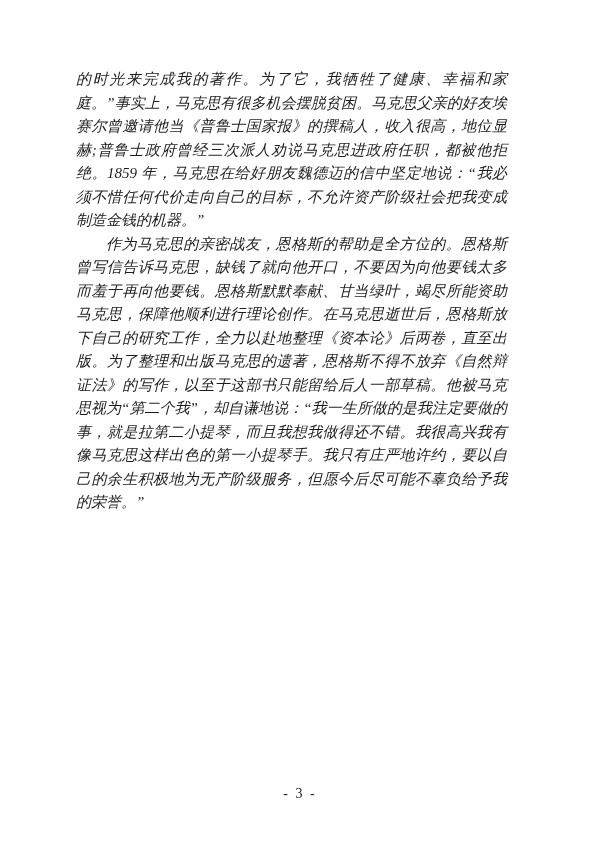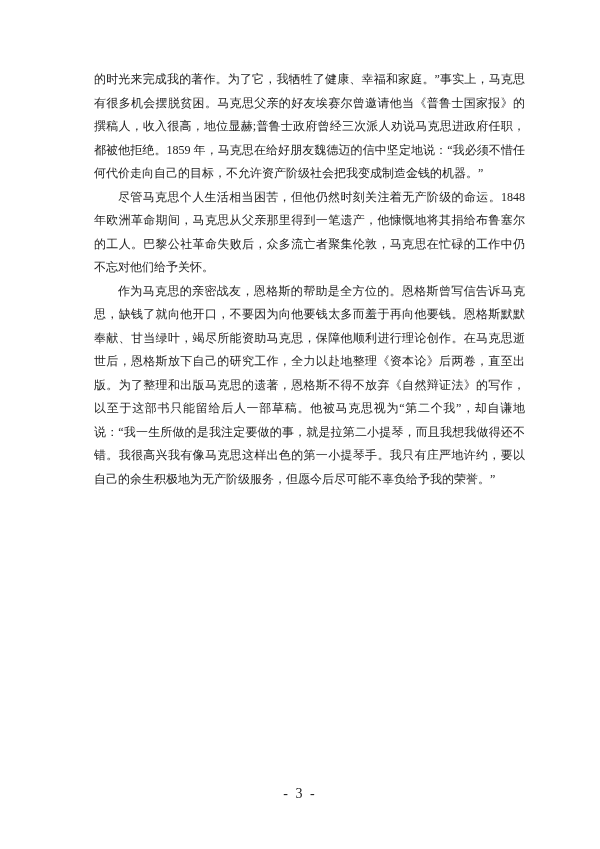--- a/index.html
+++ b/index.html
@@ -10,27 +10,28 @@
   .page {
     position: relative;
     width: 600px;
     height: 849px;
     background: #ffffff;
     overflow: hidden;
     font-family: "Liberation Serif", "DejaVu Serif", serif;
   }
   .content {
     position: absolute;
-    left: 94px;
+    left: 76px;
     top: 68px;
     width: 431px;
     color: #1c1c1c;
-    font-size: 12px;
+    font-size: 15px;
     line-height: 23.5px;
     text-align: justify;
+    font-style: italic;
   }
   .content p {
     margin: 0;
     padding: 0;
     word-break: break-all;
   }
   .content p.indent {
     text-indent: 2em;
   }
   .footer {
@@ -43,17 +44,16 @@
     font-size: 14px;
     letter-spacing: 2px;
   }
 </style>
 </head>
 <body>
 
 <div class="page">
   <div class="content">
     <p class="no-indent">的时光来完成我的著作。为了它，我牺牲了健康、幸福和家庭。”事实上，马克思有很多机会摆脱贫困。马克思父亲的好友埃赛尔曾邀请他当《普鲁士国家报》的撰稿人，收入很高，地位显赫;普鲁士政府曾经三次派人劝说马克思进政府任职，都被他拒绝。1859 年，马克思在给好朋友魏德迈的信中坚定地说：“我必须不惜任何代价走向自己的目标，不允许资产阶级社会把我变成制造金钱的机器。”</p>
-    <p class="indent">尽管马克思个人生活相当困苦，但他仍然时刻关注着无产阶级的命运。1848 年欧洲革命期间，马克思从父亲那里得到一笔遗产，他慷慨地将其捐给布鲁塞尔的工人。巴黎公社革命失败后，众多流亡者聚集伦敦，马克思在忙碌的工作中仍不忘对他们给予关怀。</p>
     <p class="indent">作为马克思的亲密战友，恩格斯的帮助是全方位的。恩格斯曾写信告诉马克思，缺钱了就向他开口，不要因为向他要钱太多而羞于再向他要钱。恩格斯默默奉献、甘当绿叶，竭尽所能资助马克思，保障他顺利进行理论创作。在马克思逝世后，恩格斯放下自己的研究工作，全力以赴地整理《资本论》后两卷，直至出版。为了整理和出版马克思的遗著，恩格斯不得不放弃《自然辩证法》的写作，以至于这部书只能留给后人一部草稿。他被马克思视为“第二个我”，却自谦地说：“我一生所做的是我注定要做的事，就是拉第二小提琴，而且我想我做得还不错。我很高兴我有像马克思这样出色的第一小提琴手。我只有庄严地许约，要以自己的余生积极地为无产阶级服务，但愿今后尽可能不辜负给予我的荣誉。”</p>
   </div>
   <div class="footer">- 3 -</div>
 </div>
 
 </body></html>

